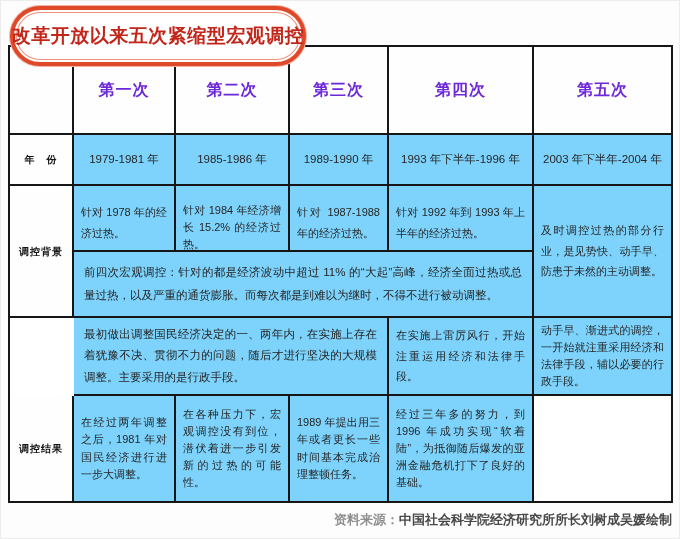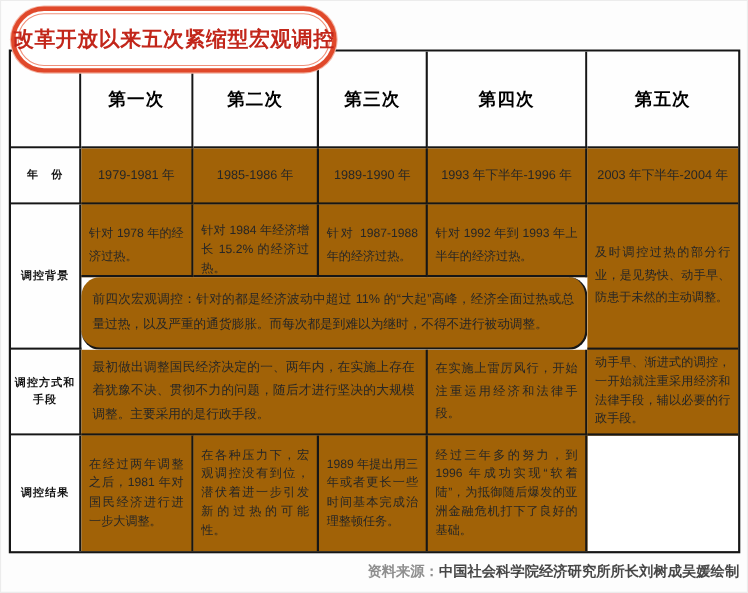--- a/index.html
+++ b/index.html
@@ -21,36 +21,36 @@
       "lb b1 b2 b3 b4 b5"
       "lb bm bm bm bm b5"
       "lm m1 m1 m1 m4 m5"
       "lr r1 r2 r3 r4 r5";
   }
   .cell{
     box-sizing:border-box;border-right:2px solid #161616;border-bottom:2px solid #161616;
     overflow:hidden;color:#262626;
   }
   .noR{border-right:none;} .noB{border-bottom:none;}
-  .yellow{background:#a16207;}
+  .yellow{background:#7dd3fc;}
   .white{background:#fefefe;}
   .center{display:flex;align-items:center;justify-content:center;text-align:center;}
-  .hdr{font-size:16px;font-weight:600;letter-spacing:1px;color:#000000;}
+  .hdr{font-size:16px;font-weight:600;letter-spacing:1px;color:#6d28d9;}
   .rowlab{font-size:10px;font-weight:700;letter-spacing:1px;line-height:1.5;color:#141414;}
   .yr{font-size:11.5px;font-weight:500;}
   .body{font-size:11px;line-height:1.9;text-align:justify;padding:16px 7px;}
   .tight{line-height:1.55;}
   .vcenter{display:flex;flex-direction:column;justify-content:center;}
   .ga-e{grid-area:e}.ga-h1{grid-area:h1}.ga-h2{grid-area:h2}.ga-h3{grid-area:h3}.ga-h4{grid-area:h4}.ga-h5{grid-area:h5}
   .ga-ly{grid-area:ly}.ga-y1{grid-area:y1}.ga-y2{grid-area:y2}.ga-y3{grid-area:y3}.ga-y4{grid-area:y4}.ga-y5{grid-area:y5}
   .ga-lb{grid-area:lb}.ga-b1{grid-area:b1}.ga-b2{grid-area:b2}.ga-b3{grid-area:b3}.ga-b4{grid-area:b4}.ga-b5{grid-area:b5}
   .ga-bm{grid-area:bm}
   .ga-lm{grid-area:lm}.ga-m1{grid-area:m1}.ga-m4{grid-area:m4}.ga-m5{grid-area:m5}
   .ga-lr{grid-area:lr}.ga-r1{grid-area:r1}.ga-r2{grid-area:r2}.ga-r3{grid-area:r3}.ga-r4{grid-area:r4}.ga-r5{grid-area:r5}
-  .ga-bm{font-size:11.5px;line-height:2;padding:6px 10px;border-radius:17px;}
+  .ga-bm{font-size:11.5px;line-height:2;padding:6px 10px;}
   .ga-m1{font-size:11.5px;line-height:1.85;padding:8px 10px;}
   
   .title-bubble{
     position:absolute;left:10px;top:6px;width:288px;height:52px;z-index:5;
     background:#fff;border:4px solid #e0482a;border-radius:30px;
     box-shadow:inset 0 0 0 2px #fff, inset 0 0 0 3px #f0907a, 0 0 0 1px #f3b4a4;
     display:flex;align-items:center;justify-content:center;
   }
   .title-bubble span{
     color:#c2261a;font-size:19px;font-weight:700;letter-spacing:0.5px;white-space:nowrap;
@@ -85,21 +85,20 @@
     <div class="cell yellow center yr noR ga-y5">2003 年下半年-2004 年</div>
 
     <div class="cell white center rowlab ga-lb">调控背景</div>
     <div class="cell yellow body ga-b1">针对 1978 年的经济过热。</div>
     <div class="cell yellow body tight ga-b2">针对 1984 年经济增长 15.2% 的经济过热。</div>
     <div class="cell yellow body ga-b3">针对 1987-1988 年的经济过热。</div>
     <div class="cell yellow body ga-b4">针对 1992 年到 1993 年上半年的经济过热。</div>
     <div class="cell yellow body vcenter noR ga-b5">及时调控过热的部分行业，是见势快、动手早、防患于未然的主动调整。</div>
     <div class="cell yellow body vcenter ga-bm">前四次宏观调控：针对的都是经济波动中超过 11% 的“大起”高峰，经济全面过热或总量过热，以及严重的通货膨胀。而每次都是到难以为继时，不得不进行被动调整。</div>
 
-    <div class="cell white center rowlab ga-lm">调控方式和手段</div>
     <div class="cell yellow body vcenter ga-m1">最初做出调整国民经济决定的一、两年内，在实施上存在着犹豫不决、贯彻不力的问题，随后才进行坚决的大规模调整。主要采用的是行政手段。</div>
     <div class="cell yellow body vcenter ga-m4">在实施上雷厉风行，开始注重运用经济和法律手段。</div>
     <div class="cell yellow body vcenter tight noR ga-m5">动手早、渐进式的调控，一开始就注重采用经济和法律手段，辅以必要的行政手段。</div>
 
     <div class="cell white center rowlab noB ga-lr">调控结果</div>
     <div class="cell yellow body vcenter noB tight ga-r1">在经过两年调整之后，1981 年对国民经济进行进一步大调整。</div>
     <div class="cell yellow body vcenter noB tight ga-r2">在各种压力下，宏观调控没有到位，潜伏着进一步引发新的过热的可能性。</div>
     <div class="cell yellow body vcenter noB tight ga-r3">1989 年提出用三年或者更长一些时间基本完成治理整顿任务。</div>
     <div class="cell yellow body vcenter noB tight ga-r4">经过三年多的努力，到 1996 年成功实现“软着陆”，为抵御随后爆发的亚洲金融危机打下了良好的基础。</div>
   </div>

